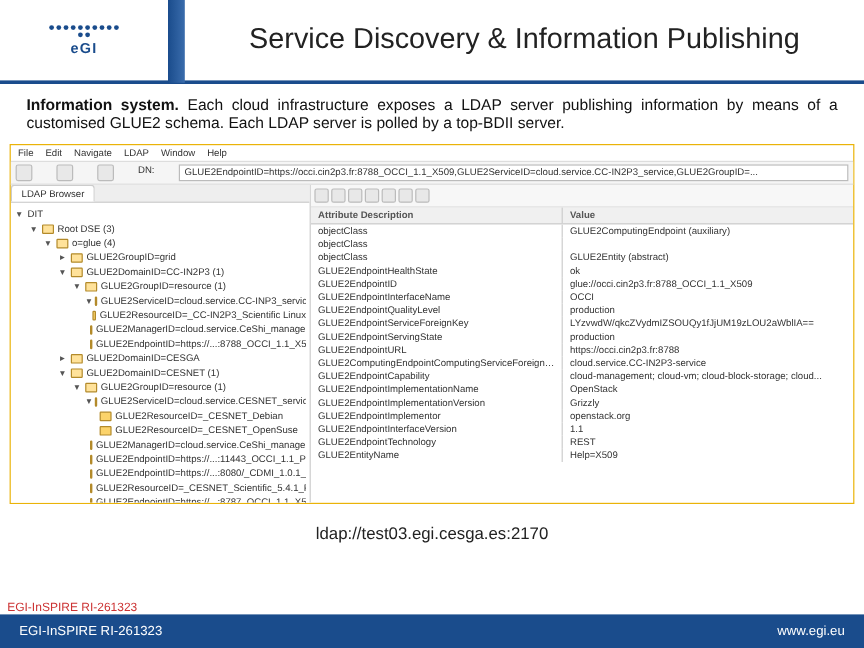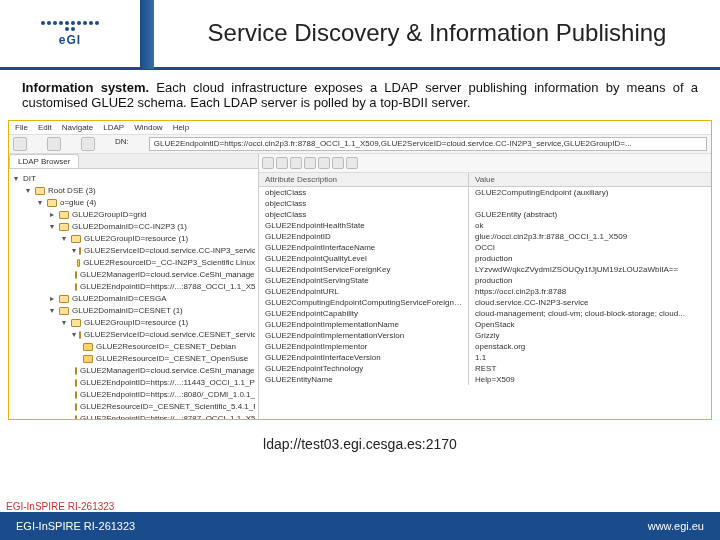--- a/index.html
+++ b/index.html
@@ -25,21 +25,21 @@
   .tab{padding:2px 8px;border:1px solid #ccc;border-bottom:none;border-radius:3px 3px 0 0;background:#fff;margin-right:-1px}
   .tree-body{padding:4px 3px;line-height:12px}
   .row{display:flex;align-items:center;gap:3px;white-space:nowrap;overflow:hidden;text-overflow:ellipsis}
   .tw{display:inline-block;width:8px;text-align:center;color:#555}
   .fld{display:inline-block;width:10px;height:8px;background:#fbd36b;border:1px solid #b38a2a;border-radius:1px}
   .fld.o{background:#ffe29a}
   .ind1{margin-left:12px}.ind2{margin-left:24px}.ind3{margin-left:36px}.ind4{margin-left:48px}.ind5{margin-left:60px}
   .right{flex:1;display:flex;flex-direction:column;overflow:hidden}
   .mini-tb{display:flex;gap:2px;padding:3px;border-bottom:1px solid #ddd;background:#f7f7f7}
   .mini-tb .tb-btn{width:12px;height:12px}
-  .cols{display:flex;border-bottom:1px solid #ccc;background:#f0f0f0;font-weight:400;color:#555}
+  .cols{display:flex;border-bottom:1px solid #ccc;background:#f0f0f0;font-weight:700;color:#555}
   .cols div{padding:2px 6px}
   .c1{width:210px;border-right:1px solid #ccc}
   .c2{flex:1}
   .grid{flex:1;overflow:hidden}
   .grow{display:flex}
   .grow div{padding:1px 6px;white-space:nowrap;overflow:hidden;text-overflow:ellipsis}
   .caption{text-align:center;font-size:14px;color:#222;margin-top:16px}
   .footer{position:absolute;bottom:0;left:0;right:0;height:28px;background:#1a4c8c;display:flex;justify-content:space-between;align-items:center;padding:0 16px;color:#fff;font-size:11px}
   .project-ref{position:absolute;bottom:28px;left:6px;font-size:10px;color:#c33}
 </style>

